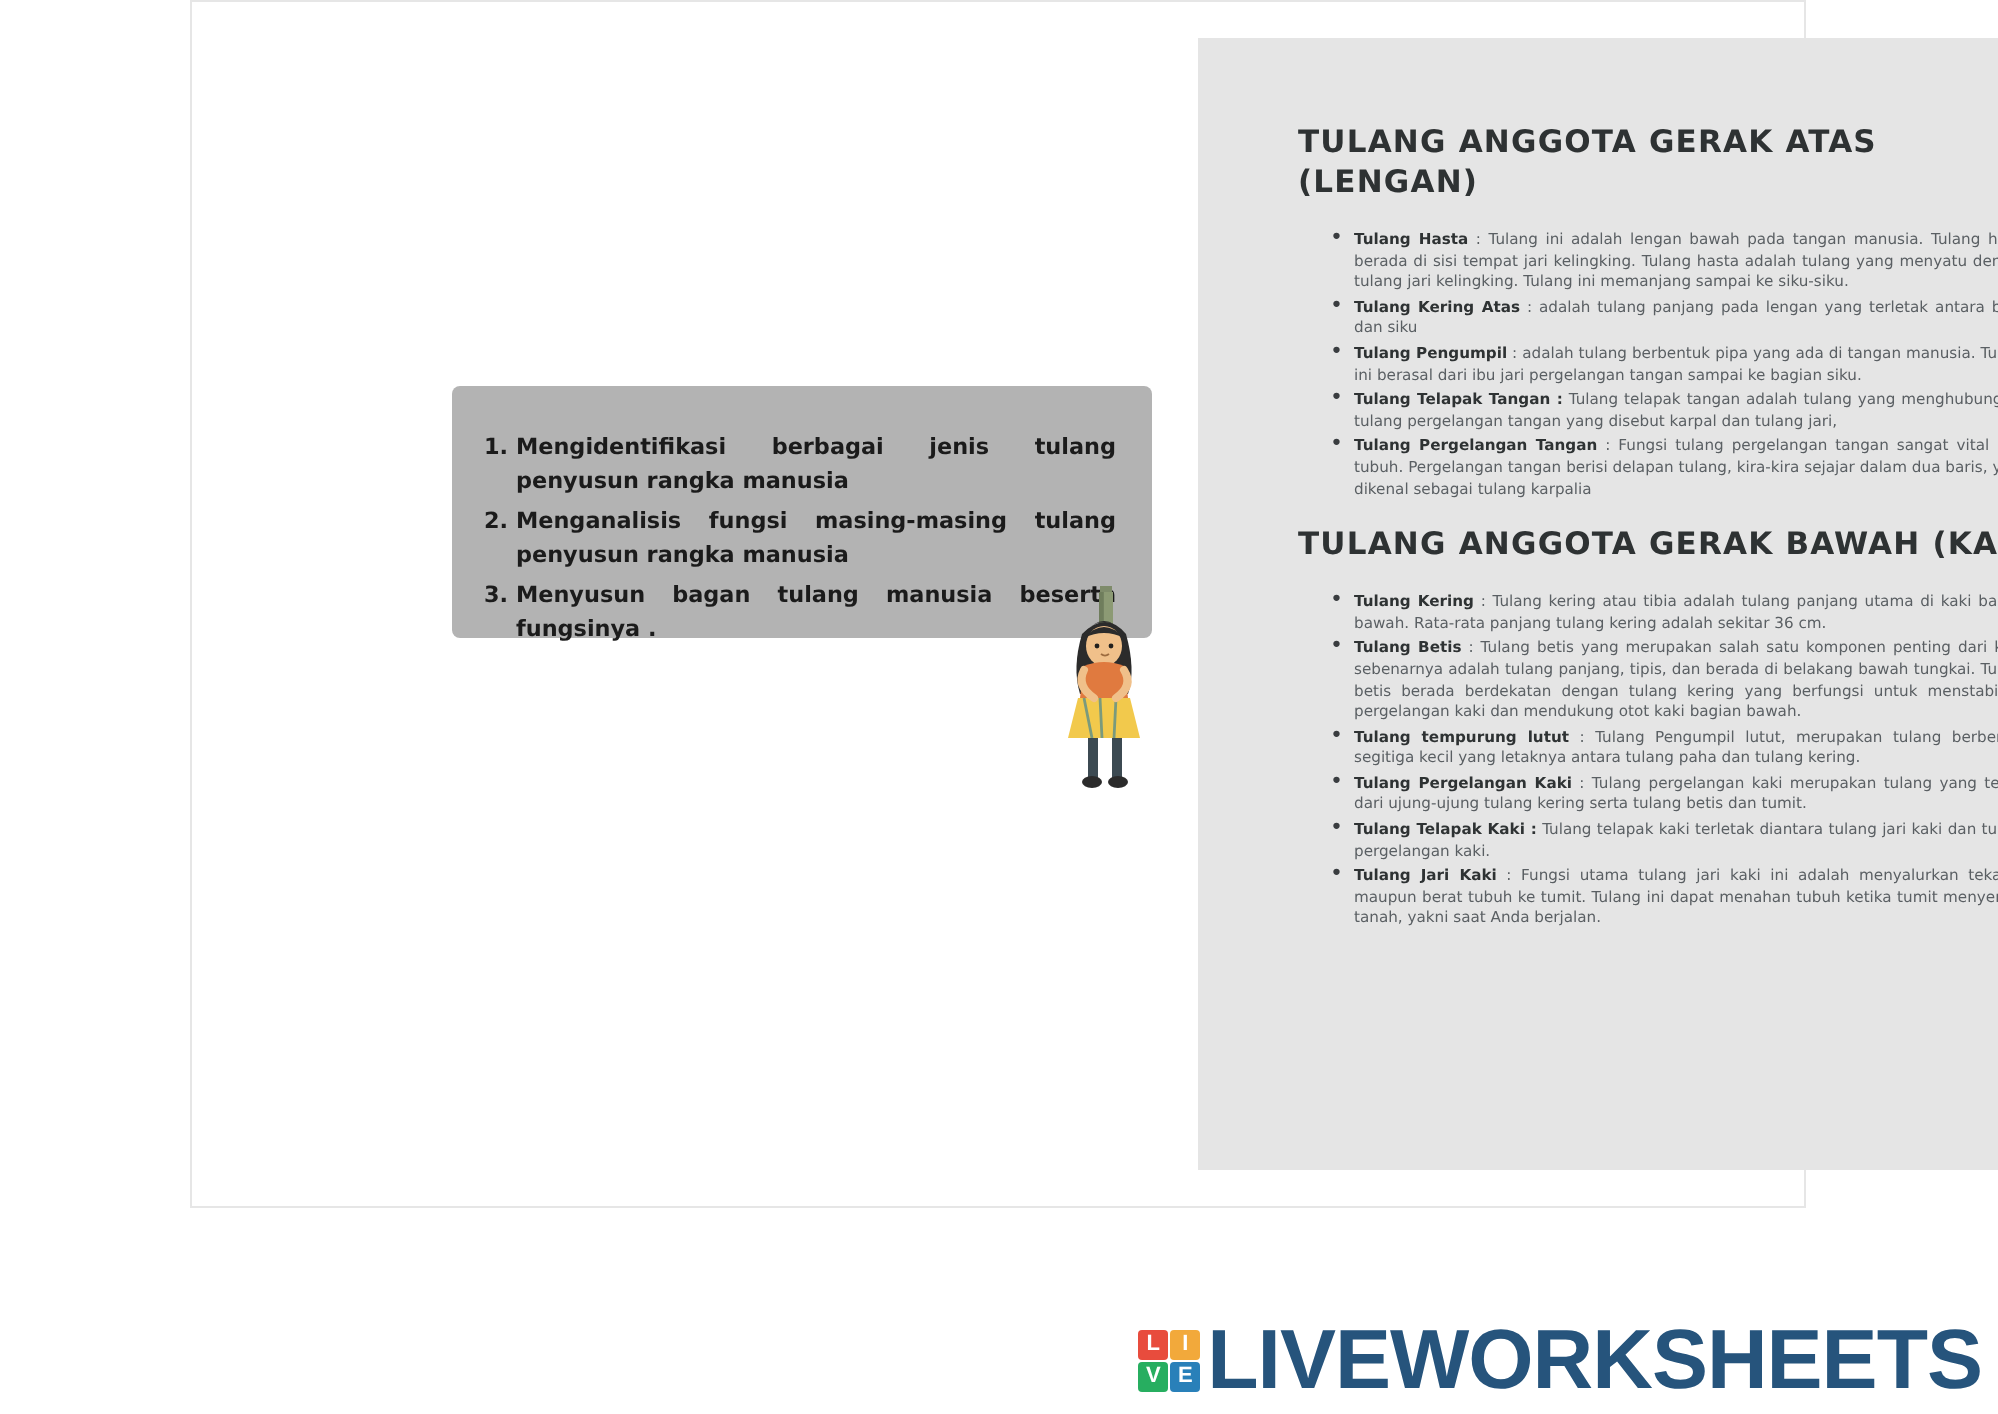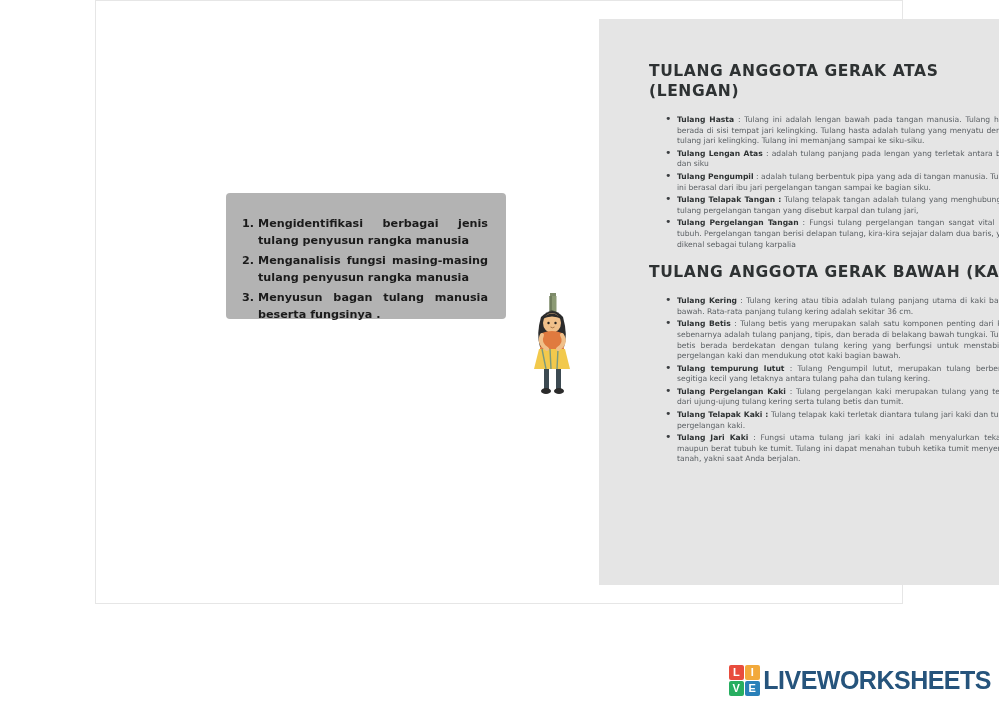--- a/index.html
+++ b/index.html
@@ -22,21 +22,21 @@
     height: 604px;
     background: #ffffff;
     border: 1px solid #e6e6e6;
     box-sizing: border-box;
   }
   
   .objectives-box {
     position: absolute;
     left: 130px;
     top: 192px;
-    width: 280px;
+    width: 350px;
     height: 126px;
     background: #b3b3b3;
     border-radius: 4px;
   }
   .objectives-list {
     margin: 0;
     padding: 22px 18px 0 30px;
     list-style: none;
     counter-reset: obj;
   }
@@ -149,21 +149,21 @@
     font-size: 11px;
     font-weight: 700;
     display: flex;
     align-items: center;
     justify-content: center;
     margin: 0.5px;
     border-radius: 2px;
   }
   .lw-word {
     font-family: "Liberation Sans", sans-serif;
-    font-size: 25px;
+    font-size: 42px;
     font-weight: 700;
     color: #26547c;
     letter-spacing: -0.5px;
     line-height: 36px;
   }
 </style>
 </head>
 <body>
 
 <div class="page-outer">
@@ -210,21 +210,21 @@
 
     <ellipse cx="18" cy="102" rx="5" ry="3" fill="#2b2b2b"></ellipse>
     <ellipse cx="31" cy="102" rx="5" ry="3" fill="#2b2b2b"></ellipse>
   </svg>
 
   <div class="content-panel">
 
     <h2 class="section-title">TULANG ANGGOTA GERAK ATAS (LENGAN)</h2>
     <ul class="bone-list">
       <li><b>Tulang Hasta</b><span> : Tulang ini adalah lengan bawah pada tangan manusia. Tulang hasta berada di sisi tempat jari kelingking. Tulang hasta adalah tulang yang menyatu dengan tulang jari kelingking. Tulang ini memanjang sampai ke siku-siku.</span></li>
-      <li><b>Tulang Lengan Atas</b><span> : adalah tulang panjang pada lengan yang terletak antara bahu dan siku</span></li>
+      <li><b>Tulang Kering Atas</b><span> : adalah tulang panjang pada lengan yang terletak antara bahu dan siku</span></li>
       <li><b>Tulang Pengumpil</b><span> : adalah tulang berbentuk pipa yang ada di tangan manusia. Tulang ini berasal dari ibu jari pergelangan tangan sampai ke bagian siku.</span></li>
       <li><b>Tulang Telapak Tangan :</b><span> Tulang telapak tangan adalah tulang yang menghubungkan tulang pergelangan tangan yang disebut karpal dan tulang jari,</span></li>
       <li><b>Tulang Pergelangan Tangan</b><span> : Fungsi tulang pergelangan tangan sangat vital bagi tubuh. Pergelangan tangan berisi delapan tulang, kira-kira sejajar dalam dua baris, yang dikenal sebagai tulang karpalia</span></li>
     </ul>
 
     <h2 class="section-title second">TULANG ANGGOTA GERAK BAWAH (KAKI)</h2>
     <ul class="bone-list">
       <li><b>Tulang Kering</b><span> : Tulang kering atau tibia adalah tulang panjang utama di kaki bagian bawah. Rata-rata panjang tulang kering adalah sekitar 36 cm.</span></li>
       <li><b>Tulang Betis</b><span> : Tulang betis yang merupakan salah satu komponen penting dari kaki, sebenarnya adalah tulang panjang, tipis, dan berada di belakang bawah tungkai. Tulang betis berada berdekatan dengan tulang kering yang berfungsi untuk menstabilkan pergelangan kaki dan mendukung otot kaki bagian bawah.</span></li>
       <li><b>Tulang tempurung lutut</b><span> : Tulang Pengumpil lutut, merupakan tulang berbentuk segitiga kecil yang letaknya antara tulang paha dan tulang kering.</span></li>

